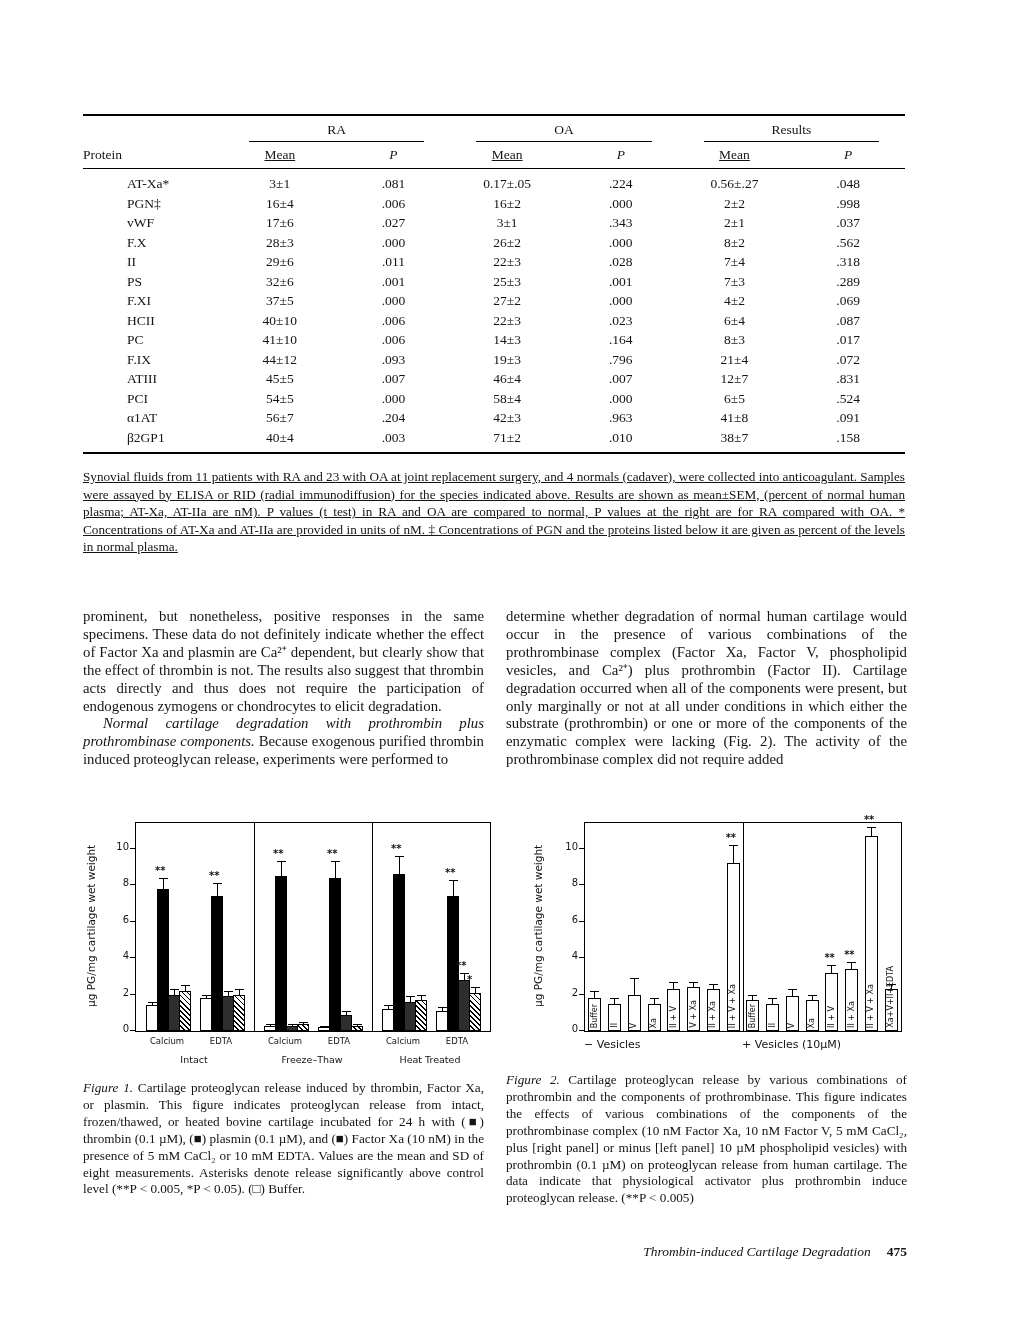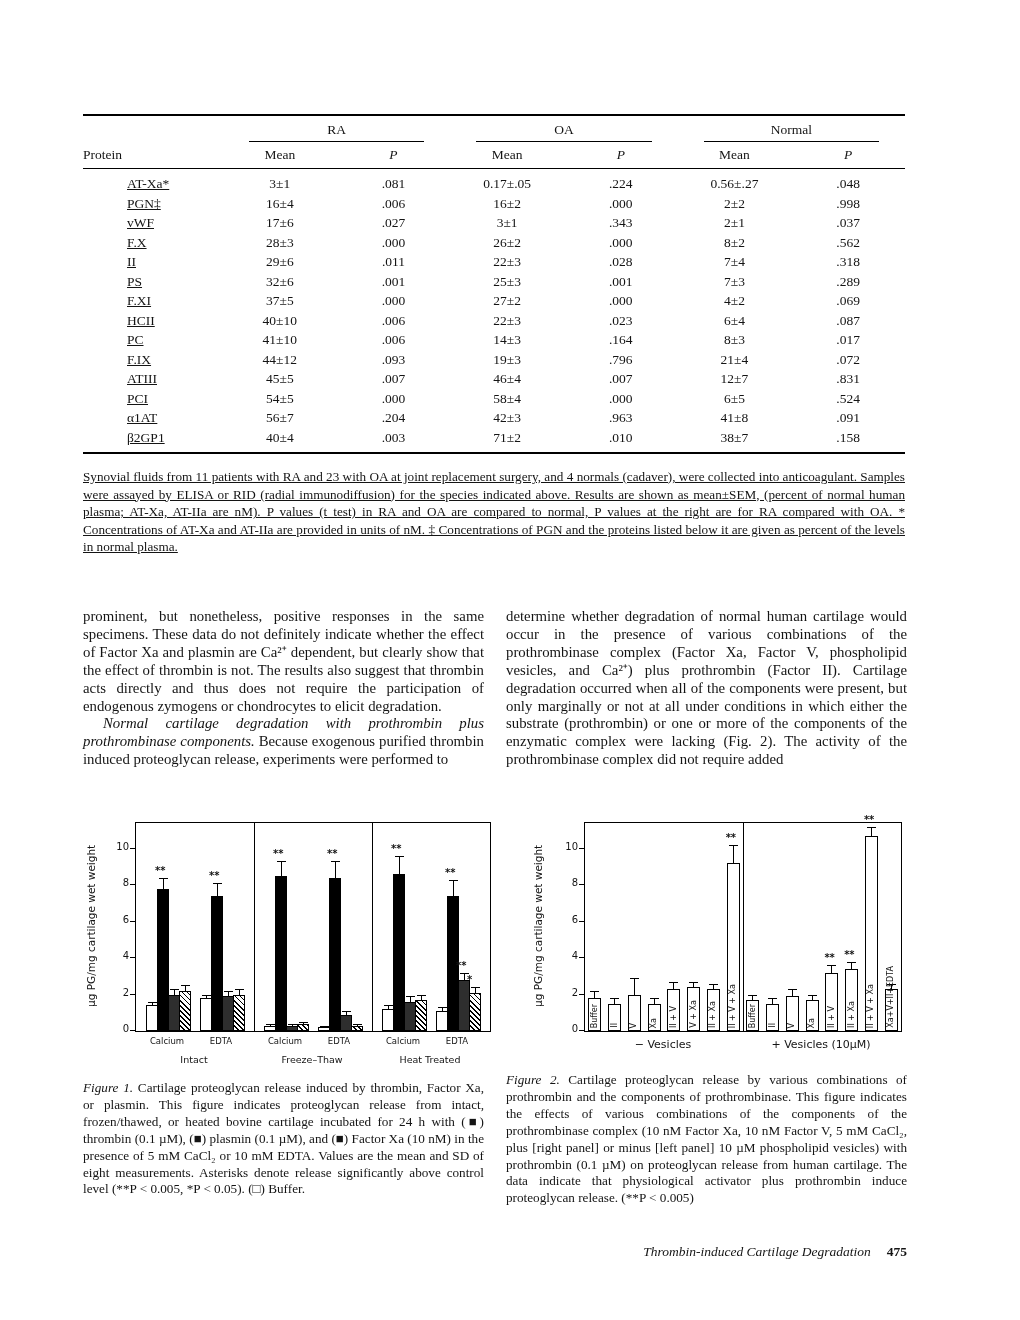--- a/index.html
+++ b/index.html
@@ -5,23 +5,23 @@
   html,body{margin:0;padding:0;background:#d9d9d9;}
   .page{position:relative;width:1020px;height:1320px;background:#ffffff;font-family:"Liberation Serif",serif;color:#141414;overflow:hidden;margin:0 auto;}
   .abs{position:absolute;}
   .table-title{left:83px;top:88px;font-style:italic;font-size:14.5px;}
   table.tbl{position:absolute;left:83px;top:114px;width:822px;border-collapse:collapse;font-size:13.5px;border-top:2px solid #000;border-bottom:2px solid #000;table-layout:fixed;}
   .tbl th,.tbl td{font-weight:normal;padding:0;line-height:19.5px;white-space:nowrap;overflow:visible;}
   .grp-row th{padding-top:4px;}
   .grp-line{display:block;margin:0 26px;border-bottom:1px solid #000;text-align:center;padding-bottom:1px;}
   .hdr-row th{border-bottom:1px solid #000;padding:3px 0 4px;margin-left:16px;}
   .protein-col{text-align:left;padding-left:44px;width:140px;}
-  .mean-col{width:118px;text-align:center;}
+  .mean-col{width:118px;text-align:center;text-decoration:underline;}
   .p-col{width:95px;text-align:center;}
-  td.protein-cell{text-align:left;padding-left:44px;text-decoration:underline;}
+  td.protein-cell{text-align:left;padding-left:44px;}
   td.val-cell{text-align:center;}
   tbody tr:first-child td{padding-top:5px;}
   tbody tr:last-child td{padding-bottom:5px;}
   .ital{font-style:italic;}
   .footnote{left:83px;top:468px;width:822px;font-size:13.2px;line-height:17.6px;text-align:justify;text-decoration:underline;}
   .bodycol{font-size:14.8px;line-height:17.9px;text-align:justify;}
   .leftcol{left:83px;top:608px;width:401px;}
   .rightcol{left:506px;top:608px;width:401px;}
   .indent{text-indent:20px;}
   .figure{position:absolute;}
@@ -35,21 +35,21 @@
   .bar.hatch{background:repeating-linear-gradient(45deg,#fff 0px,#fff 2.5px,#000 2.5px,#000 3.6px);}
   .err{position:absolute;width:9px;}
   .err::before{content:"";position:absolute;left:4px;top:0;bottom:0;width:1px;background:#000;}
   .err::after{content:"";position:absolute;left:0;right:0;top:0;height:1px;background:#000;}
   .sig{position:absolute;font-family:"DejaVu Sans",sans-serif;font-size:10px;font-weight:bold;}
   .ticklab{position:absolute;width:22px;text-align:right;font-family:"DejaVu Sans",sans-serif;font-size:10px;}
   .tickmark{position:absolute;height:1px;background:#000;}
   .grplab{position:absolute;font-family:"DejaVu Sans",sans-serif;font-size:8.5px;text-align:center;width:60px;}
   .panlab{position:absolute;font-family:"DejaVu Sans",sans-serif;font-size:9.5px;text-align:center;}
   .vlab{position:absolute;font-family:"DejaVu Sans",sans-serif;font-size:8px;writing-mode:vertical-rl;transform:rotate(180deg);white-space:nowrap;width:10px;line-height:10px;}
-  .xgrouplab{position:absolute;font-family:"DejaVu Sans",sans-serif;font-size:11px;text-align:center;}
+  .xgrouplab{position:absolute;font-family:"DejaVu Sans",sans-serif;font-size:11px;text-align:left;}
   .caption{font-size:13.2px;line-height:16.9px;text-align:justify;}
   .cap1{left:83px;top:1080px;width:401px;}
   .cap2{left:506px;top:1072px;width:401px;}
   .footer{right:113px;top:1244px;font-size:13.5px;font-style:italic;}
   .footer .pg{font-weight:bold;font-style:normal;padding-left:16px;}
 </style>
 </head>
 <body>
 
 <div class="page">
@@ -59,21 +59,21 @@
     <thead>
       <tr class="grp-row">
         <th class="protein-col"></th>
         <th colspan="2">
             <span class="grp-line">RA</span>
           </th>
         <th colspan="2">
             <span class="grp-line">OA</span>
           </th>
         <th colspan="2">
-            <span class="grp-line">Normal</span>
+            <span class="grp-line">Results</span>
           </th>
       </tr>
       <tr class="hdr-row">
         <th class="protein-col">Protein</th>
         <th class="mean-col">Mean</th>
         <th class="p-col ital">P</th>
         <th class="mean-col">Mean</th>
         <th class="p-col ital">P</th>
         <th class="mean-col">Mean</th>
         <th class="p-col ital">P</th>

